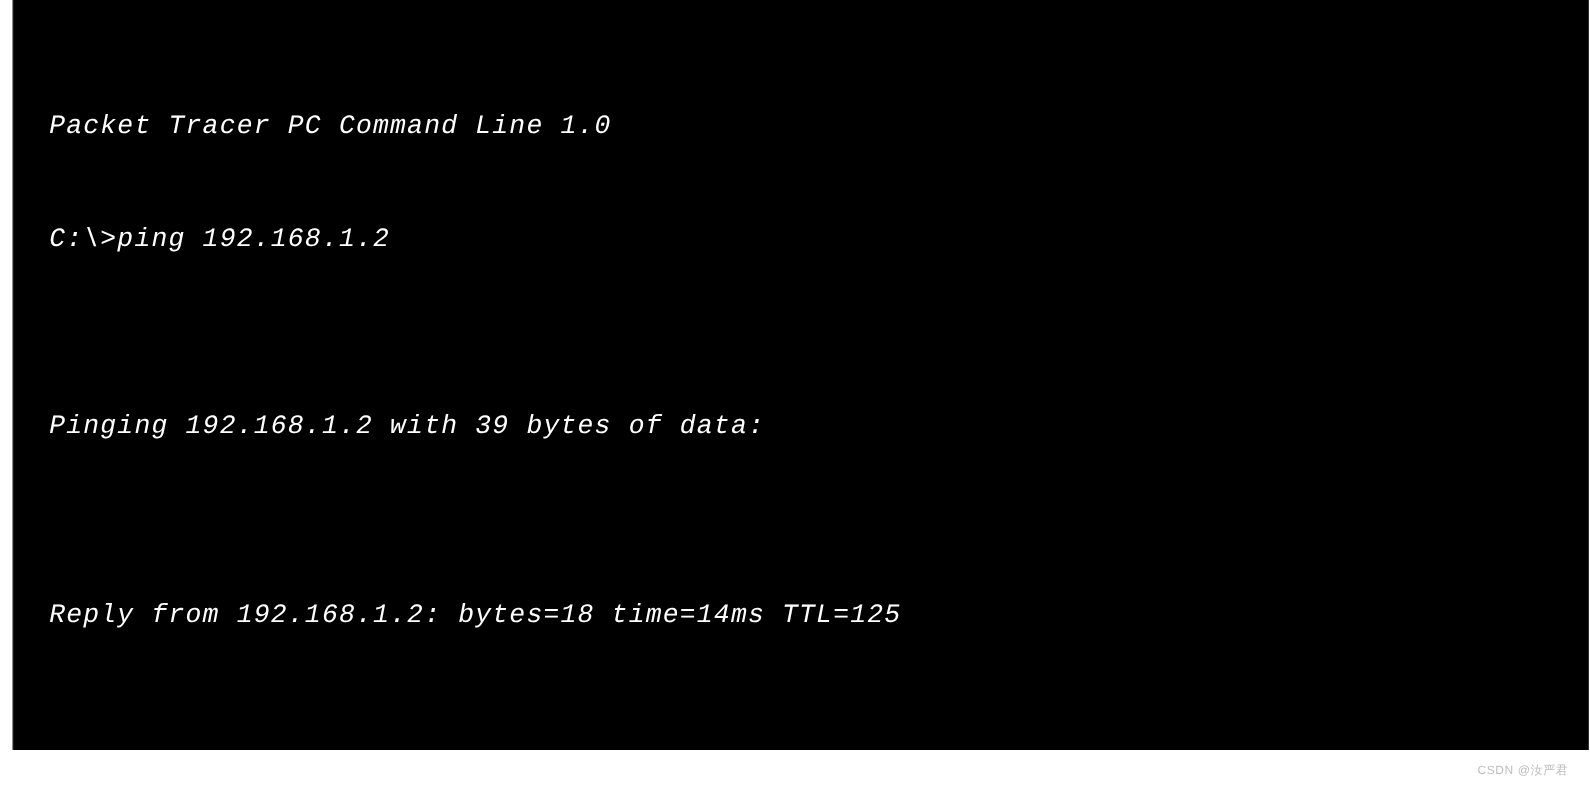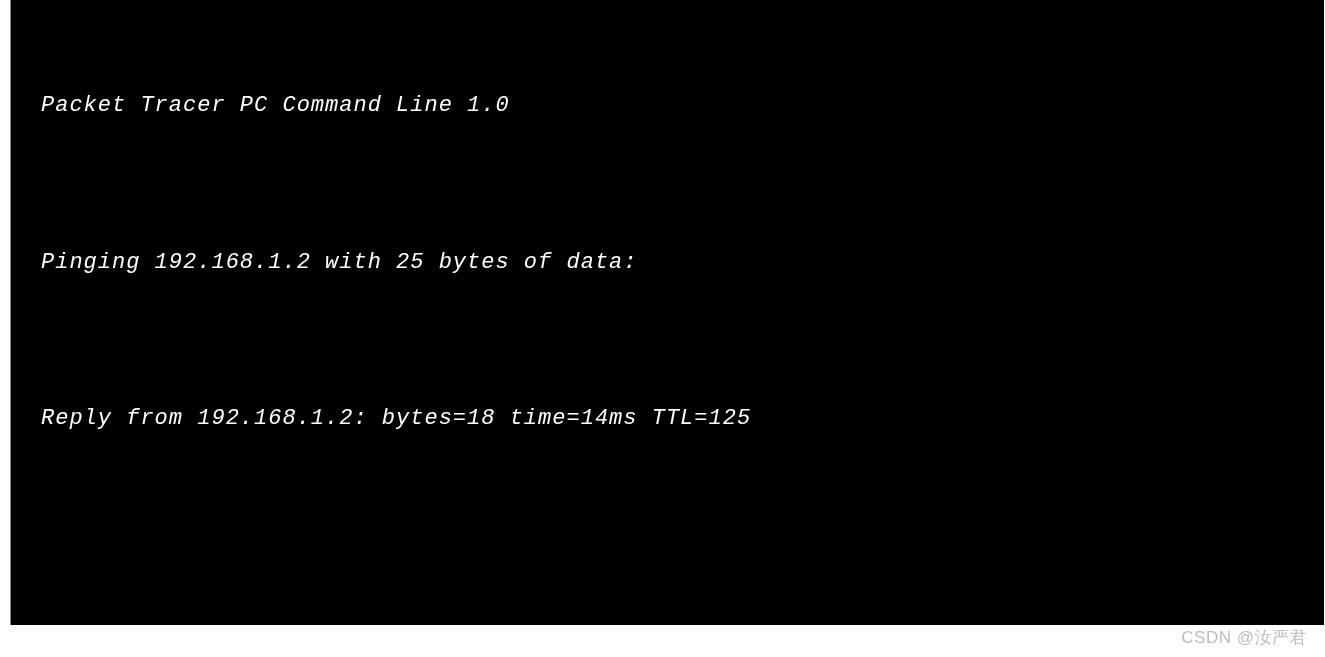--- a/index.html
+++ b/index.html
@@ -32,31 +32,32 @@
     }
     .terminal-line {
       display: block;
     }
     .watermark {
       position: absolute;
       bottom: 8px;
       right: 18px;
       color: #bdbdbd;
       font-family: Arial, sans-serif;
-      font-size: 17px;
+      font-size: 10px;
       letter-spacing: 0.5px;
     }
   </style>
 </head>
 <body>
 
 <div class="terminal">
   <span class="terminal-line">Packet Tracer PC Command Line 1.0</span>
+  <span class="terminal-line">C:\&gt;ping 192.168.1.2</span>
   <span class="terminal-line"></span>
-  <span class="terminal-line">Pinging 192.168.1.2 with 25 bytes of data:</span>
+  <span class="terminal-line">Pinging 192.168.1.2 with 39 bytes of data:</span>
   <span class="terminal-line"></span>
   <span class="terminal-line">Reply from 192.168.1.2: bytes=18 time=14ms TTL=125</span>
   
   
   <span class="terminal-line"></span>
   
   
   
   
   <span class="terminal-line"></span>

